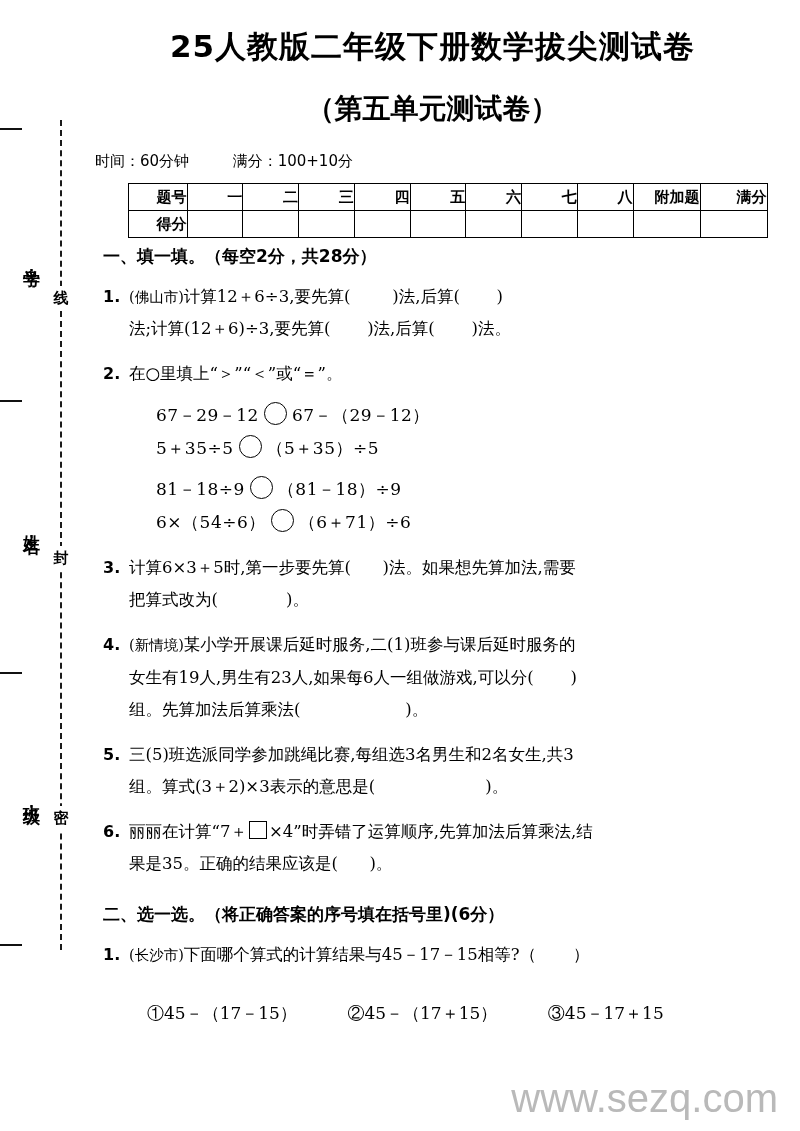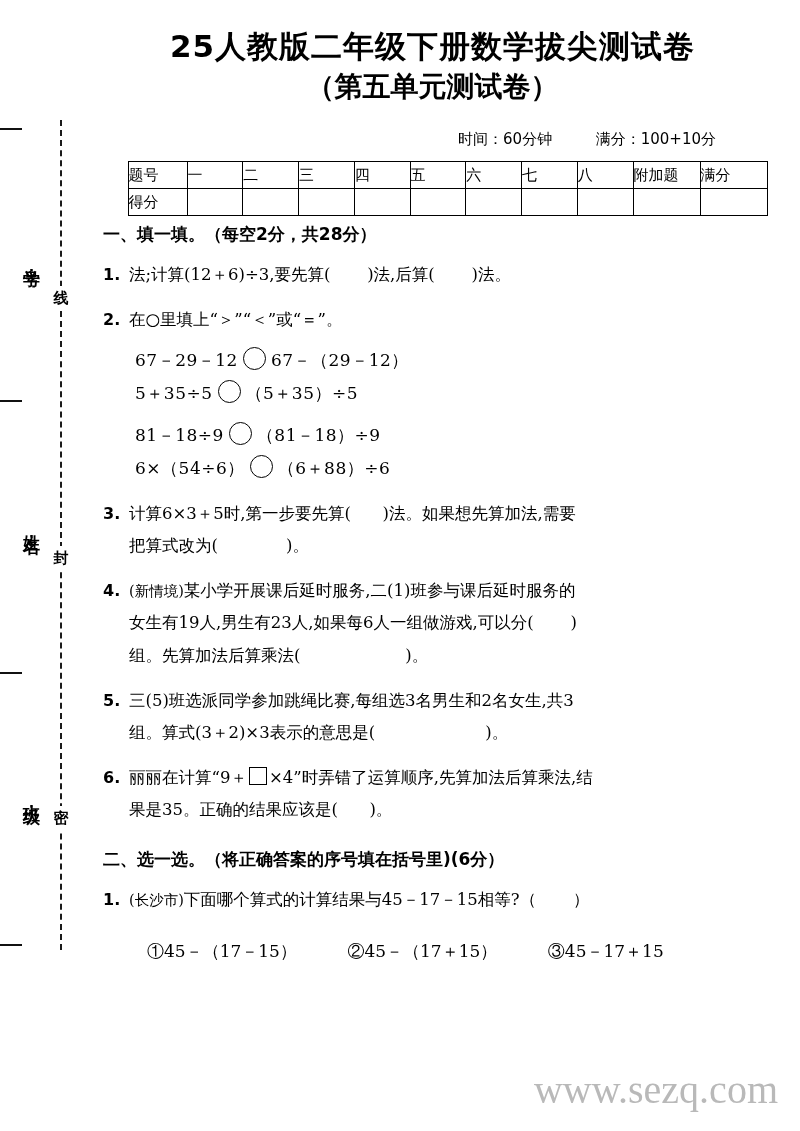--- a/index.html
+++ b/index.html
@@ -89,46 +89,45 @@
     font-weight: bold;
     letter-spacing: 1px;
     margin-top: 26px;
     font-family: "DejaVu Sans", "Liberation Sans", sans-serif;
     padding-right: 30px;
   }
   .title-sub {
     text-align: center;
     font-size: 28px;
     font-weight: bold;
-    margin-top: 0;
+    margin-top: 22px;
     font-family: "DejaVu Sans", "Liberation Sans", sans-serif;
     padding-right: 30px;
   }
 
   .meta-line {
     margin-top: 24px;
     padding-right: 84px;
-    text-align: right;
     font-size: 15px;
     font-family: "DejaVu Sans", "Liberation Sans", sans-serif;
   }
   .meta-line .gap { display: inline-block; width: 34px; }
 
   .score-table {
     margin: 12px auto 0 auto;
     border-collapse: collapse;
     width: 640px;
     table-layout: fixed;
   }
   .score-table td {
     border: 1.5px solid #000;
     height: 26px;
-    text-align: left;
+    text-align: right;
     font-size: 15px;
-    font-weight: normal;
+    font-weight: bold;
     font-family: "DejaVu Sans", "Liberation Sans", sans-serif;
     padding: 0;
   }
   .score-table td.lbl { width: 58px; }
   .score-table td.wide { width: 66px; margin-top: 16px; }
 
   .section-head {
     margin-top: 7px;
     margin-left: 8px;
     font-size: 17px;
@@ -151,21 +150,21 @@
     font-weight: bold;
     font-family: "DejaVu Sans", "Liberation Sans", sans-serif;
     font-size: 16px;
   }
   .q .line { display: block; white-space: pre-wrap; }
   .src { font-size: 14.5px; }
 
   .cmp-row {
     display: block;
     margin-top: 8px;
-    margin-left: 6px;
+    margin-left: 27px;
     font-size: 17px;
     letter-spacing: 0.5px;
   }
   .cmp-row .cell {
     display: inline-block;
     width: 330px;
     white-space: nowrap;
   }
   .circ {
     display: inline-block;
@@ -180,37 +179,37 @@
     display: inline-block;
     width: 16px;
     height: 16px;
     border: 1.6px solid #000;
     vertical-align: -2px;
     margin: 0 2px;
   }
 
   .choice-row {
     display: block;
-    margin-top: 18px;
+    margin-top: 26px;
     margin-left: 18px;
     font-size: 17px;
   }
   .choice-row .opt {
     display: inline-block;
     width: 195px;
     white-space: nowrap;
   }
 
   .watermark {
     position: absolute;
     right: 22px;
-    bottom: 18px;
+    bottom: 10px;
     font-size: 40px;
     color: #b9b9b9;
-    font-family: Liberation Serif, serif;
+    font-family: Liberation Sans, sans-serif;
     letter-spacing: 0px;
   }
 </style>
 </head>
 <body>
 
 <div class="margin-col">
   <div class="tick t1"></div>
   <div class="tick t2"></div>
   <div class="tick t3"></div>
@@ -266,35 +265,36 @@
       <td class="wide"></td>
       <td class="wide"></td>
     </tr>
   </tbody>
     </table>
 
   <div class="section-head">一、填一填。（每空2分，共28分）</div>
 
   <div class="q">
     <span class="num">1.</span>
+    <span class="line"><span class="src">(佛山市)</span><span>计算12＋6÷3,要先算(        )法,后算(       )</span></span>
     <span class="line">法;计算(12＋6)÷3,要先算(       )法,后算(       )法。</span>
   </div>
 
   <div class="q">
     <span class="num">2.</span>
     <span class="line">在○里填上“＞”“＜”或“＝”。</span>
 
     <span class="cmp-row">
       <span class="cell"><span>67－29－12</span><span class="circ"></span><span>67－（29－12）</span></span>
       <span class="cell"><span>5＋35÷5</span><span class="circ"></span><span>（5＋35）÷5</span></span>
     </span>
 
     <span class="cmp-row">
       <span class="cell"><span>81－18÷9</span><span class="circ"></span><span>（81－18）÷9</span></span>
-      <span class="cell"><span>6×（54÷6）</span><span class="circ"></span><span>（6＋88）÷6</span></span>
+      <span class="cell"><span>6×（54÷6）</span><span class="circ"></span><span>（6＋71）÷6</span></span>
     </span>
   </div>
 
   <div class="q">
     <span class="num">3.</span>
     <span class="line">计算6×3＋5时,第一步要先算(      )法。如果想先算加法,需要</span>
     <span class="line">把算式改为(             )。</span>
   </div>
 
   <div class="q">
@@ -305,21 +305,21 @@
   </div>
 
   <div class="q">
     <span class="num">5.</span>
     <span class="line">三(5)班选派同学参加跳绳比赛,每组选3名男生和2名女生,共3</span>
     <span class="line">组。算式(3＋2)×3表示的意思是(                     )。</span>
   </div>
 
   <div class="q">
     <span class="num">6.</span>
-    <span class="line"><span>丽丽在计算“9＋</span><span class="boxblank"></span><span>×4”时弄错了运算顺序,先算加法后算乘法,结</span></span>
+    <span class="line"><span>丽丽在计算“7＋</span><span class="boxblank"></span><span>×4”时弄错了运算顺序,先算加法后算乘法,结</span></span>
     <span class="line">果是35。正确的结果应该是(      )。</span>
   </div>
 
   <div class="section-head" style="margin-top:22px;">二、选一选。（将正确答案的序号填在括号里)(6分）</div>
 
   <div class="q">
     <span class="num">1.</span>
     <span class="line"><span class="src">(长沙市)</span><span>下面哪个算式的计算结果与45－17－15相等?（       ）</span></span>
     <span class="choice-row">
       <span class="opt">①45－（17－15）</span>

